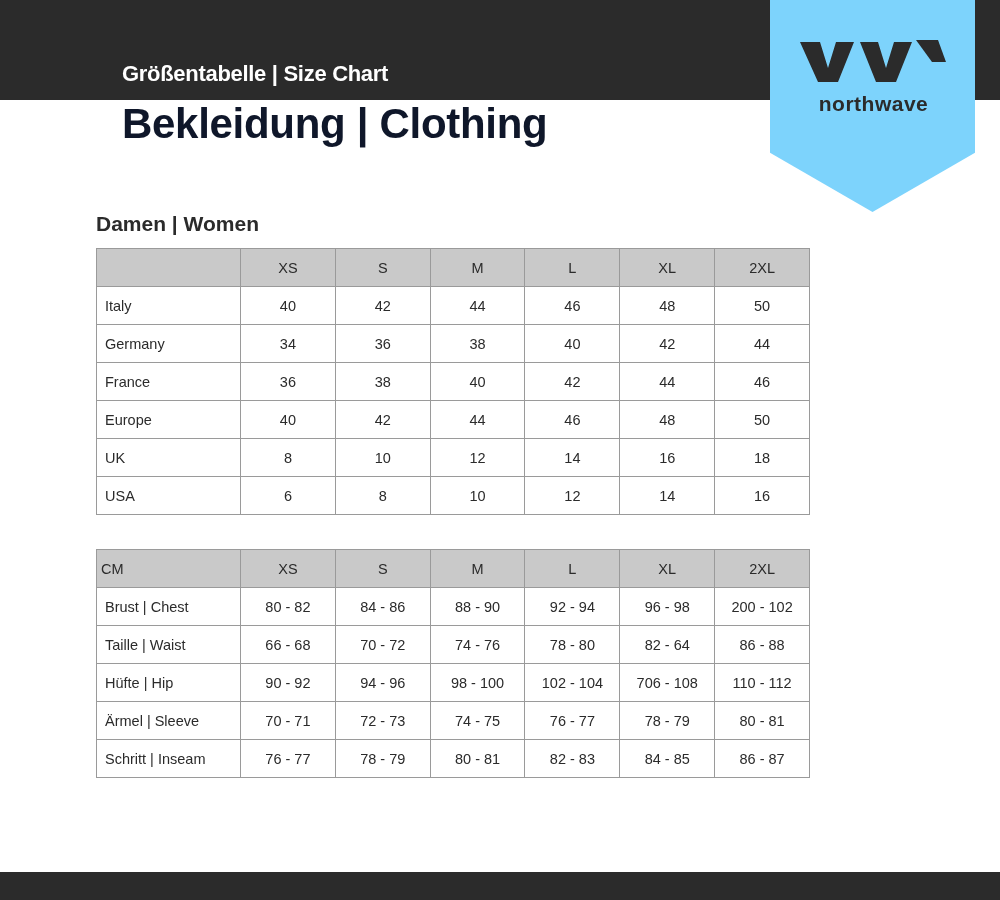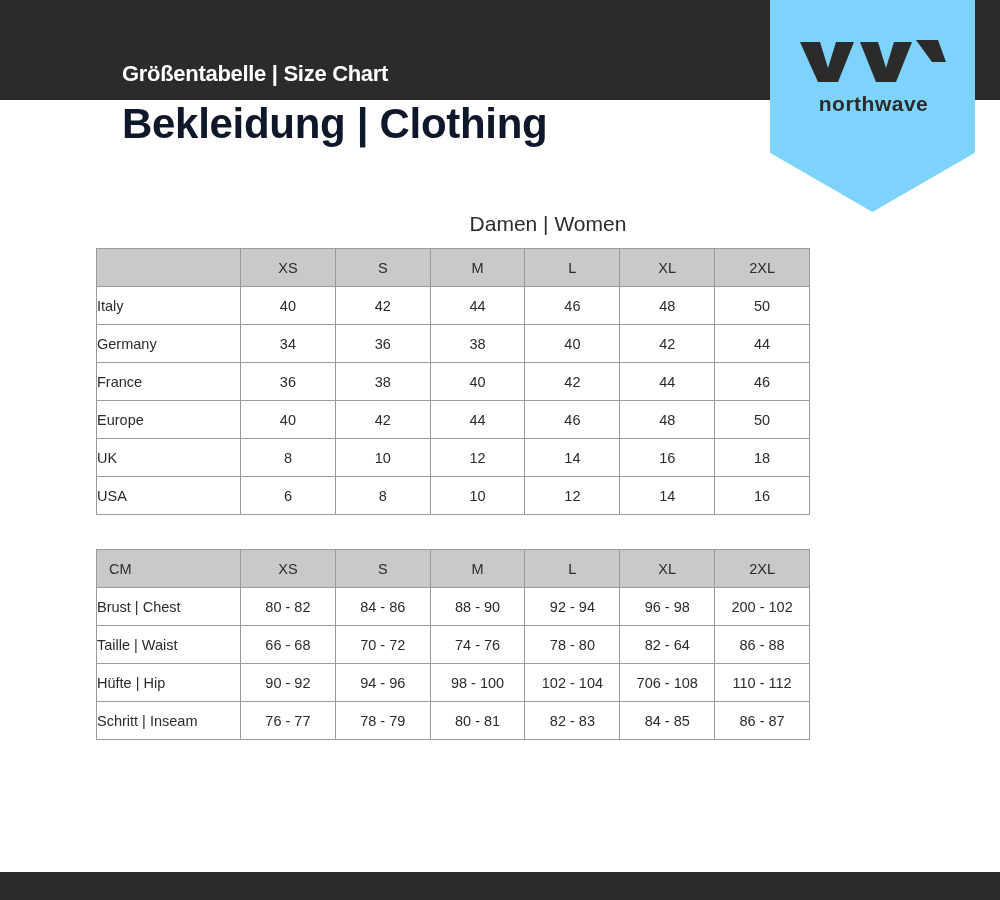--- a/index.html
+++ b/index.html
@@ -82,24 +82,23 @@
   
   .content {
     position: absolute;
     top: 212px;
     left: 0;
     width: 1000px;
   }
   .section-heading {
     margin-left: 96px;
     font-size: 21px;
-    font-weight: normal;
+    font-weight: bold;
     color: #2b2b2b;
     margin-bottom: 12px;
-    text-align: center;
   }
 
   table.size-table {
     margin-left: 96px;
     border-collapse: collapse;
     width: 714px;
     table-layout: fixed;
   }
   table.size-table td, table.size-table th {
     border: 1px solid #9a9a9a;
@@ -110,26 +109,26 @@
     text-align: center;
     padding: 0 4px;
   }
   table.size-table thead th {
     background: #c9c9c9;
     font-weight: normal;
     font-size: 14.5px;
   }
   table.size-table .rowlabel {
     text-align: left;
-    padding-left: 0;
+    padding-left: 8px;
     width: 144px;
   }
   table.size-table thead th.rowlabel {
     text-align: left;
-    padding-left: 12px;
+    padding-left: 4px;
   }
 
   .table-gap { height: 34px; }
 
   
   .footer-band {
     position: absolute;
     bottom: 0;
     left: 0;
     width: 1000px;
@@ -266,20 +265,29 @@
       <tr>
         <td class="rowlabel">Hüfte | Hip</td>
         <td>90 - 92</td>
         <td>94 - 96</td>
         <td>98 - 100</td>
         <td>102 - 104</td>
         <td>706 - 108</td>
         <td>110 - 112</td>
       </tr>
       <tr>
+        <td class="rowlabel">Ärmel | Sleeve</td>
+        <td>70 - 71</td>
+        <td>72 - 73</td>
+        <td>74 - 75</td>
+        <td>76 - 77</td>
+        <td>78 - 79</td>
+        <td>80 - 81</td>
+      </tr>
+      <tr>
         <td class="rowlabel">Schritt | Inseam</td>
         <td>76 - 77</td>
         <td>78 - 79</td>
         <td>80 - 81</td>
         <td>82 - 83</td>
         <td>84 - 85</td>
         <td>86 - 87</td>
       </tr>
     </tbody>
   </table>

